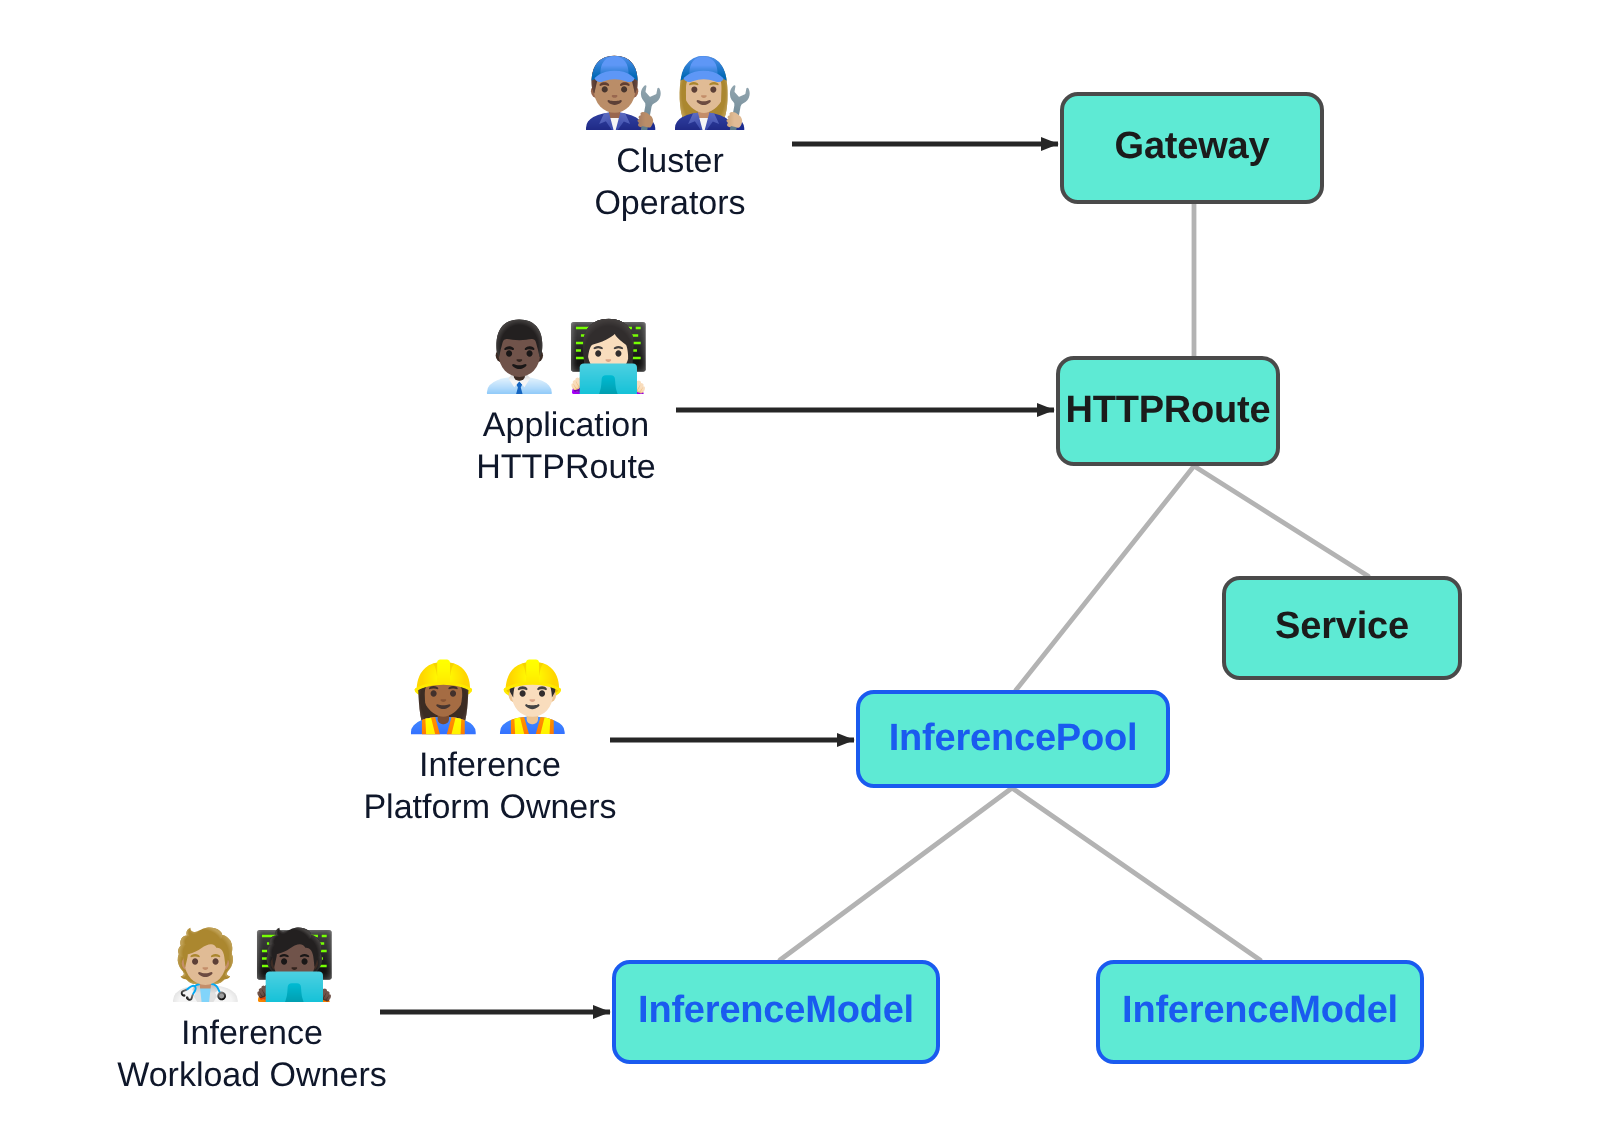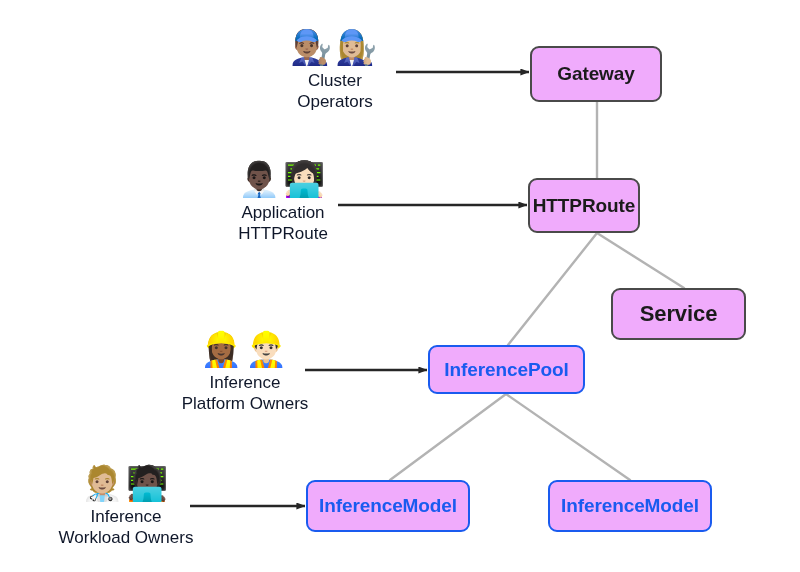--- a/index.html
+++ b/index.html
@@ -27,38 +27,38 @@
     pointer-events: none;
   }
 
   
   .node {
     position: absolute;
     box-sizing: border-box;
     display: flex;
     align-items: center;
     justify-content: center;
-    background: #f0abfc;
+    background: #5eead4;
     border-radius: 9px;
     font-weight: bold;
     letter-spacing: -0.1px;
     white-space: nowrap;
   }
   .node.core {
     border: 2px solid #4a4a4a;
     color: #1b1b1b;
   }
   .node.ext {
     border: 2px solid #1a5bef;
     color: #1a5bef;
   }
 
   #node-gateway   { left: 530px; top: 46px;  width: 132px; height: 56px; font-size: 19px; }
   #node-httproute { left: 528px; top: 178px; width: 112px; height: 55px; font-size: 19px; }
-  #node-service   { left: 611px; top: 288px; width: 135px; height: 52px; font-size: 22px; }
+  #node-service   { left: 611px; top: 288px; width: 120px; height: 52px; font-size: 19px; }
   #node-inferencepool  { left: 428px; top: 345px; width: 157px; height: 49px; font-size: 19px; }
   #node-inferencemodel-1 { left: 306px; top: 480px; width: 164px; height: 52px; font-size: 19px; }
   #node-inferencemodel-2 { left: 548px; top: 480px; width: 164px; height: 52px; font-size: 19px; }
 
   
   .persona {
     position: absolute;
     display: flex;
     flex-direction: column;
     align-items: center;

